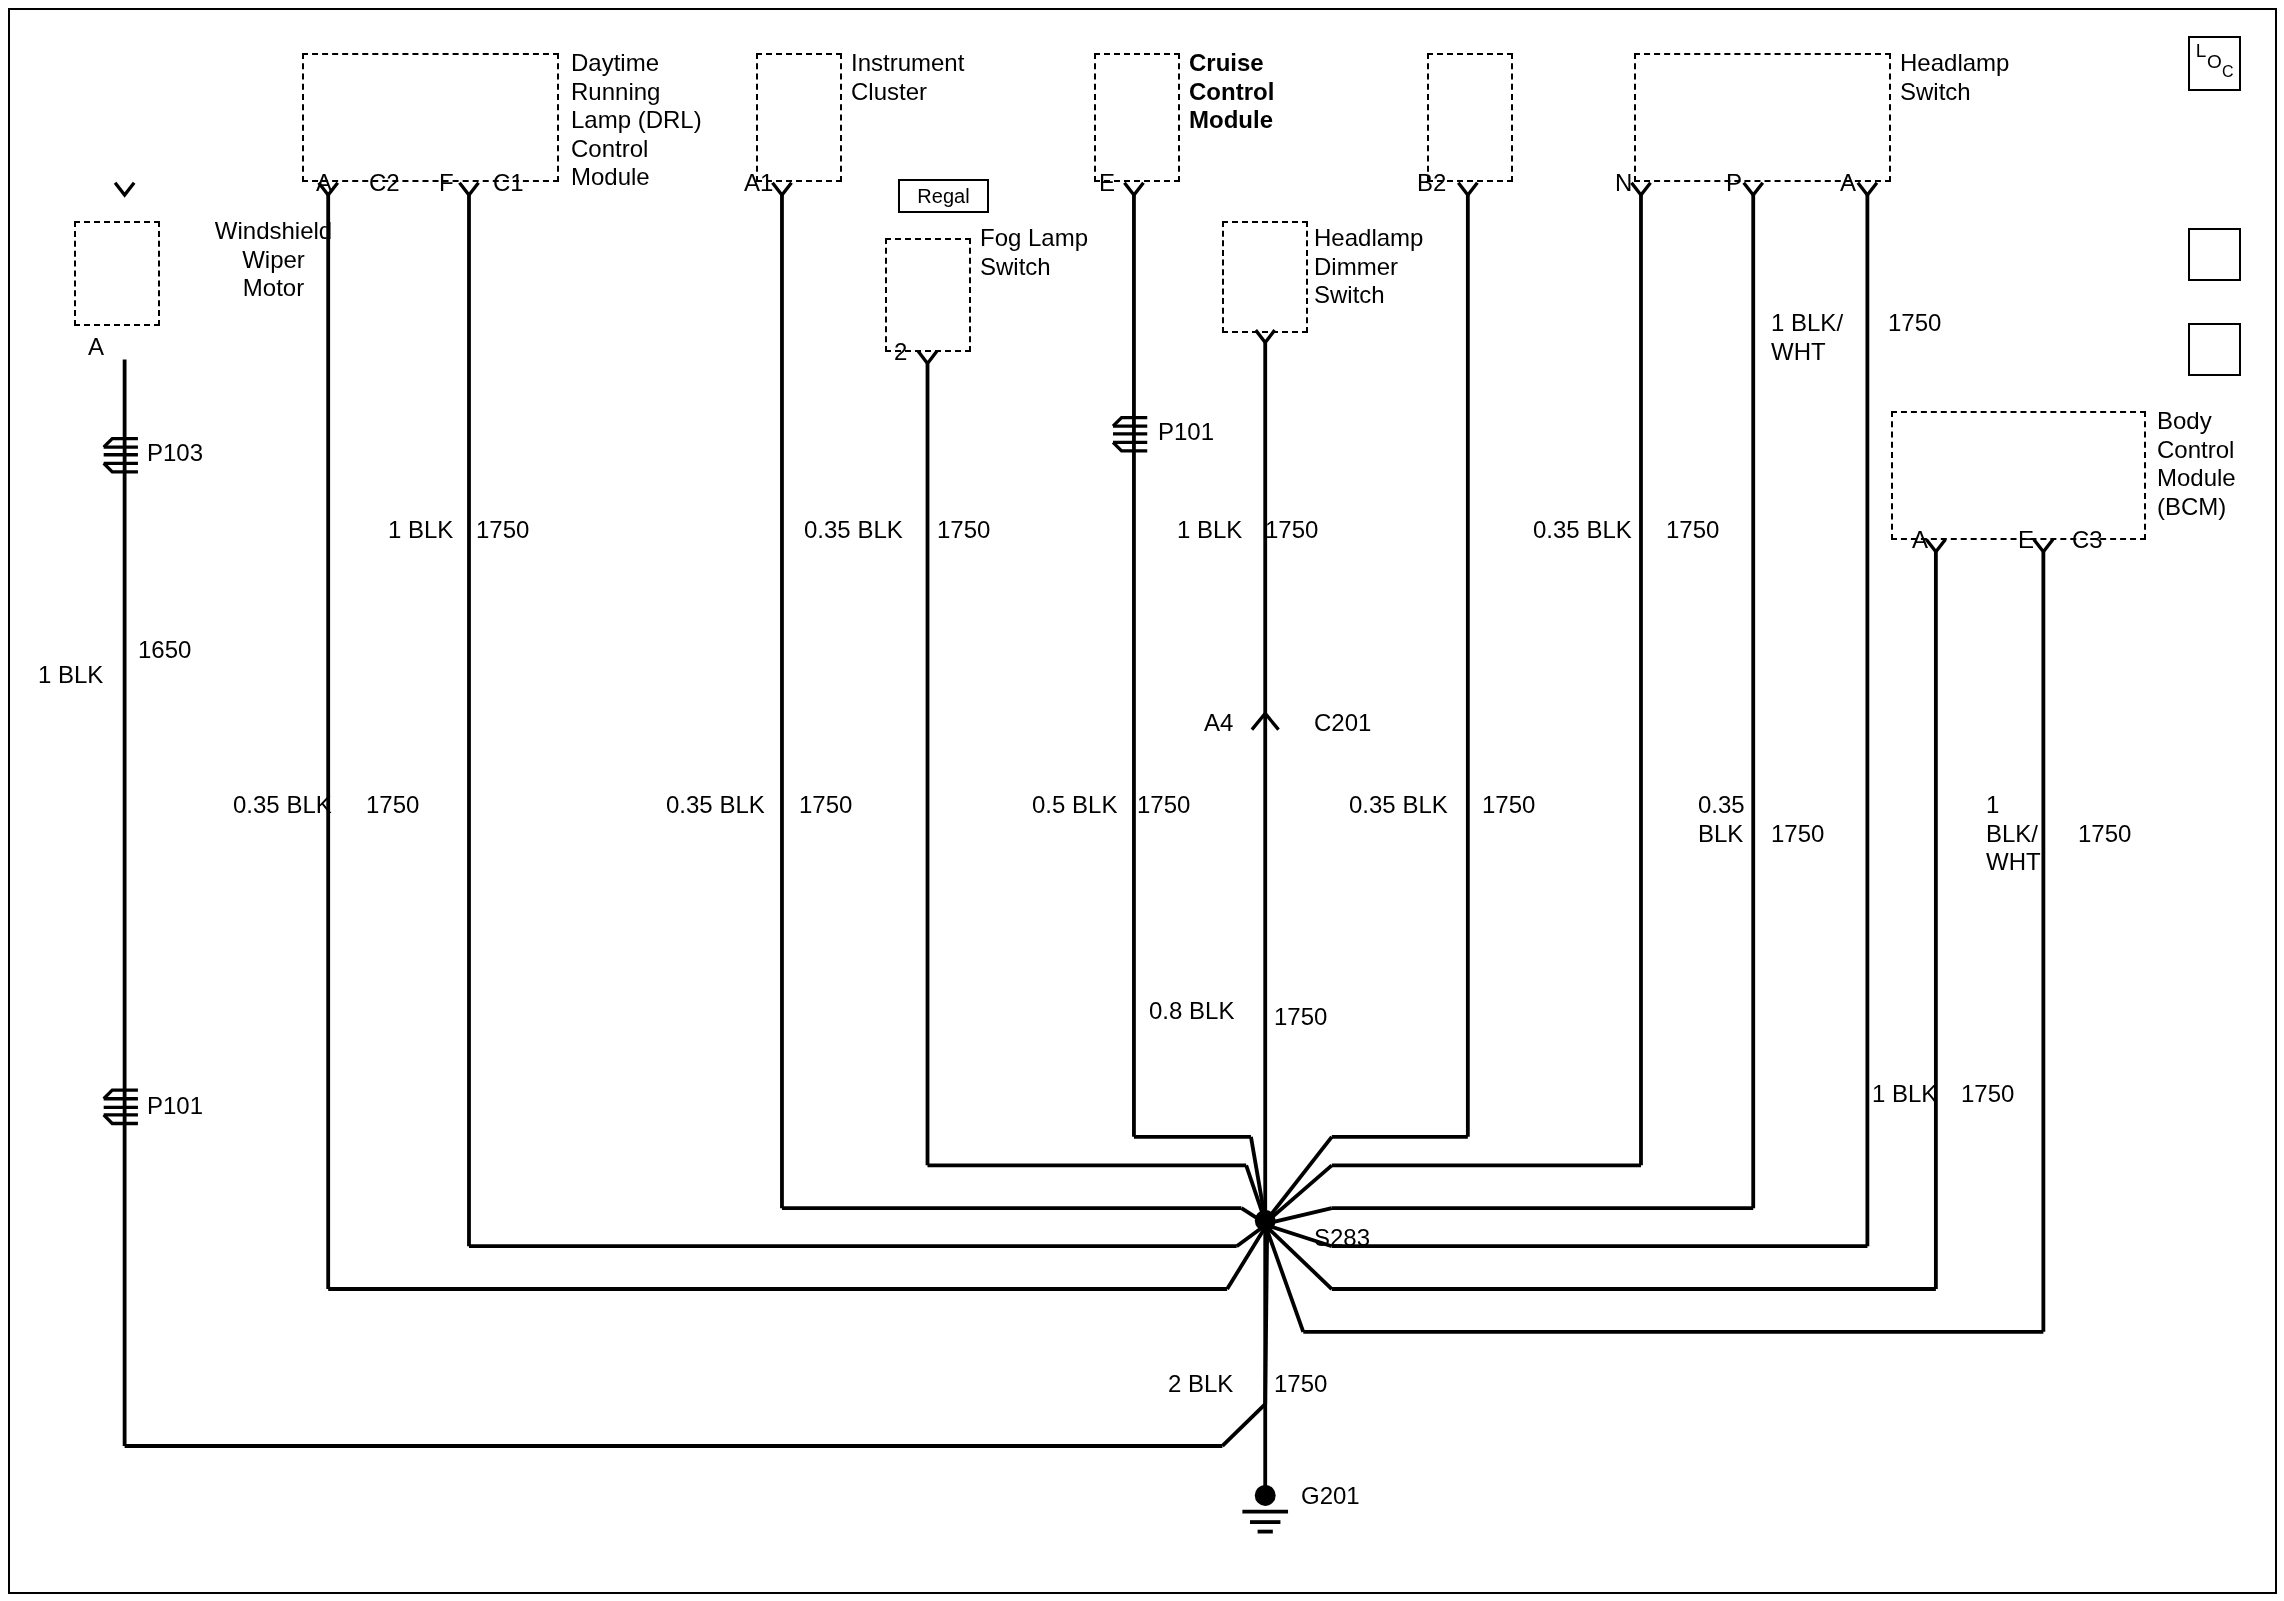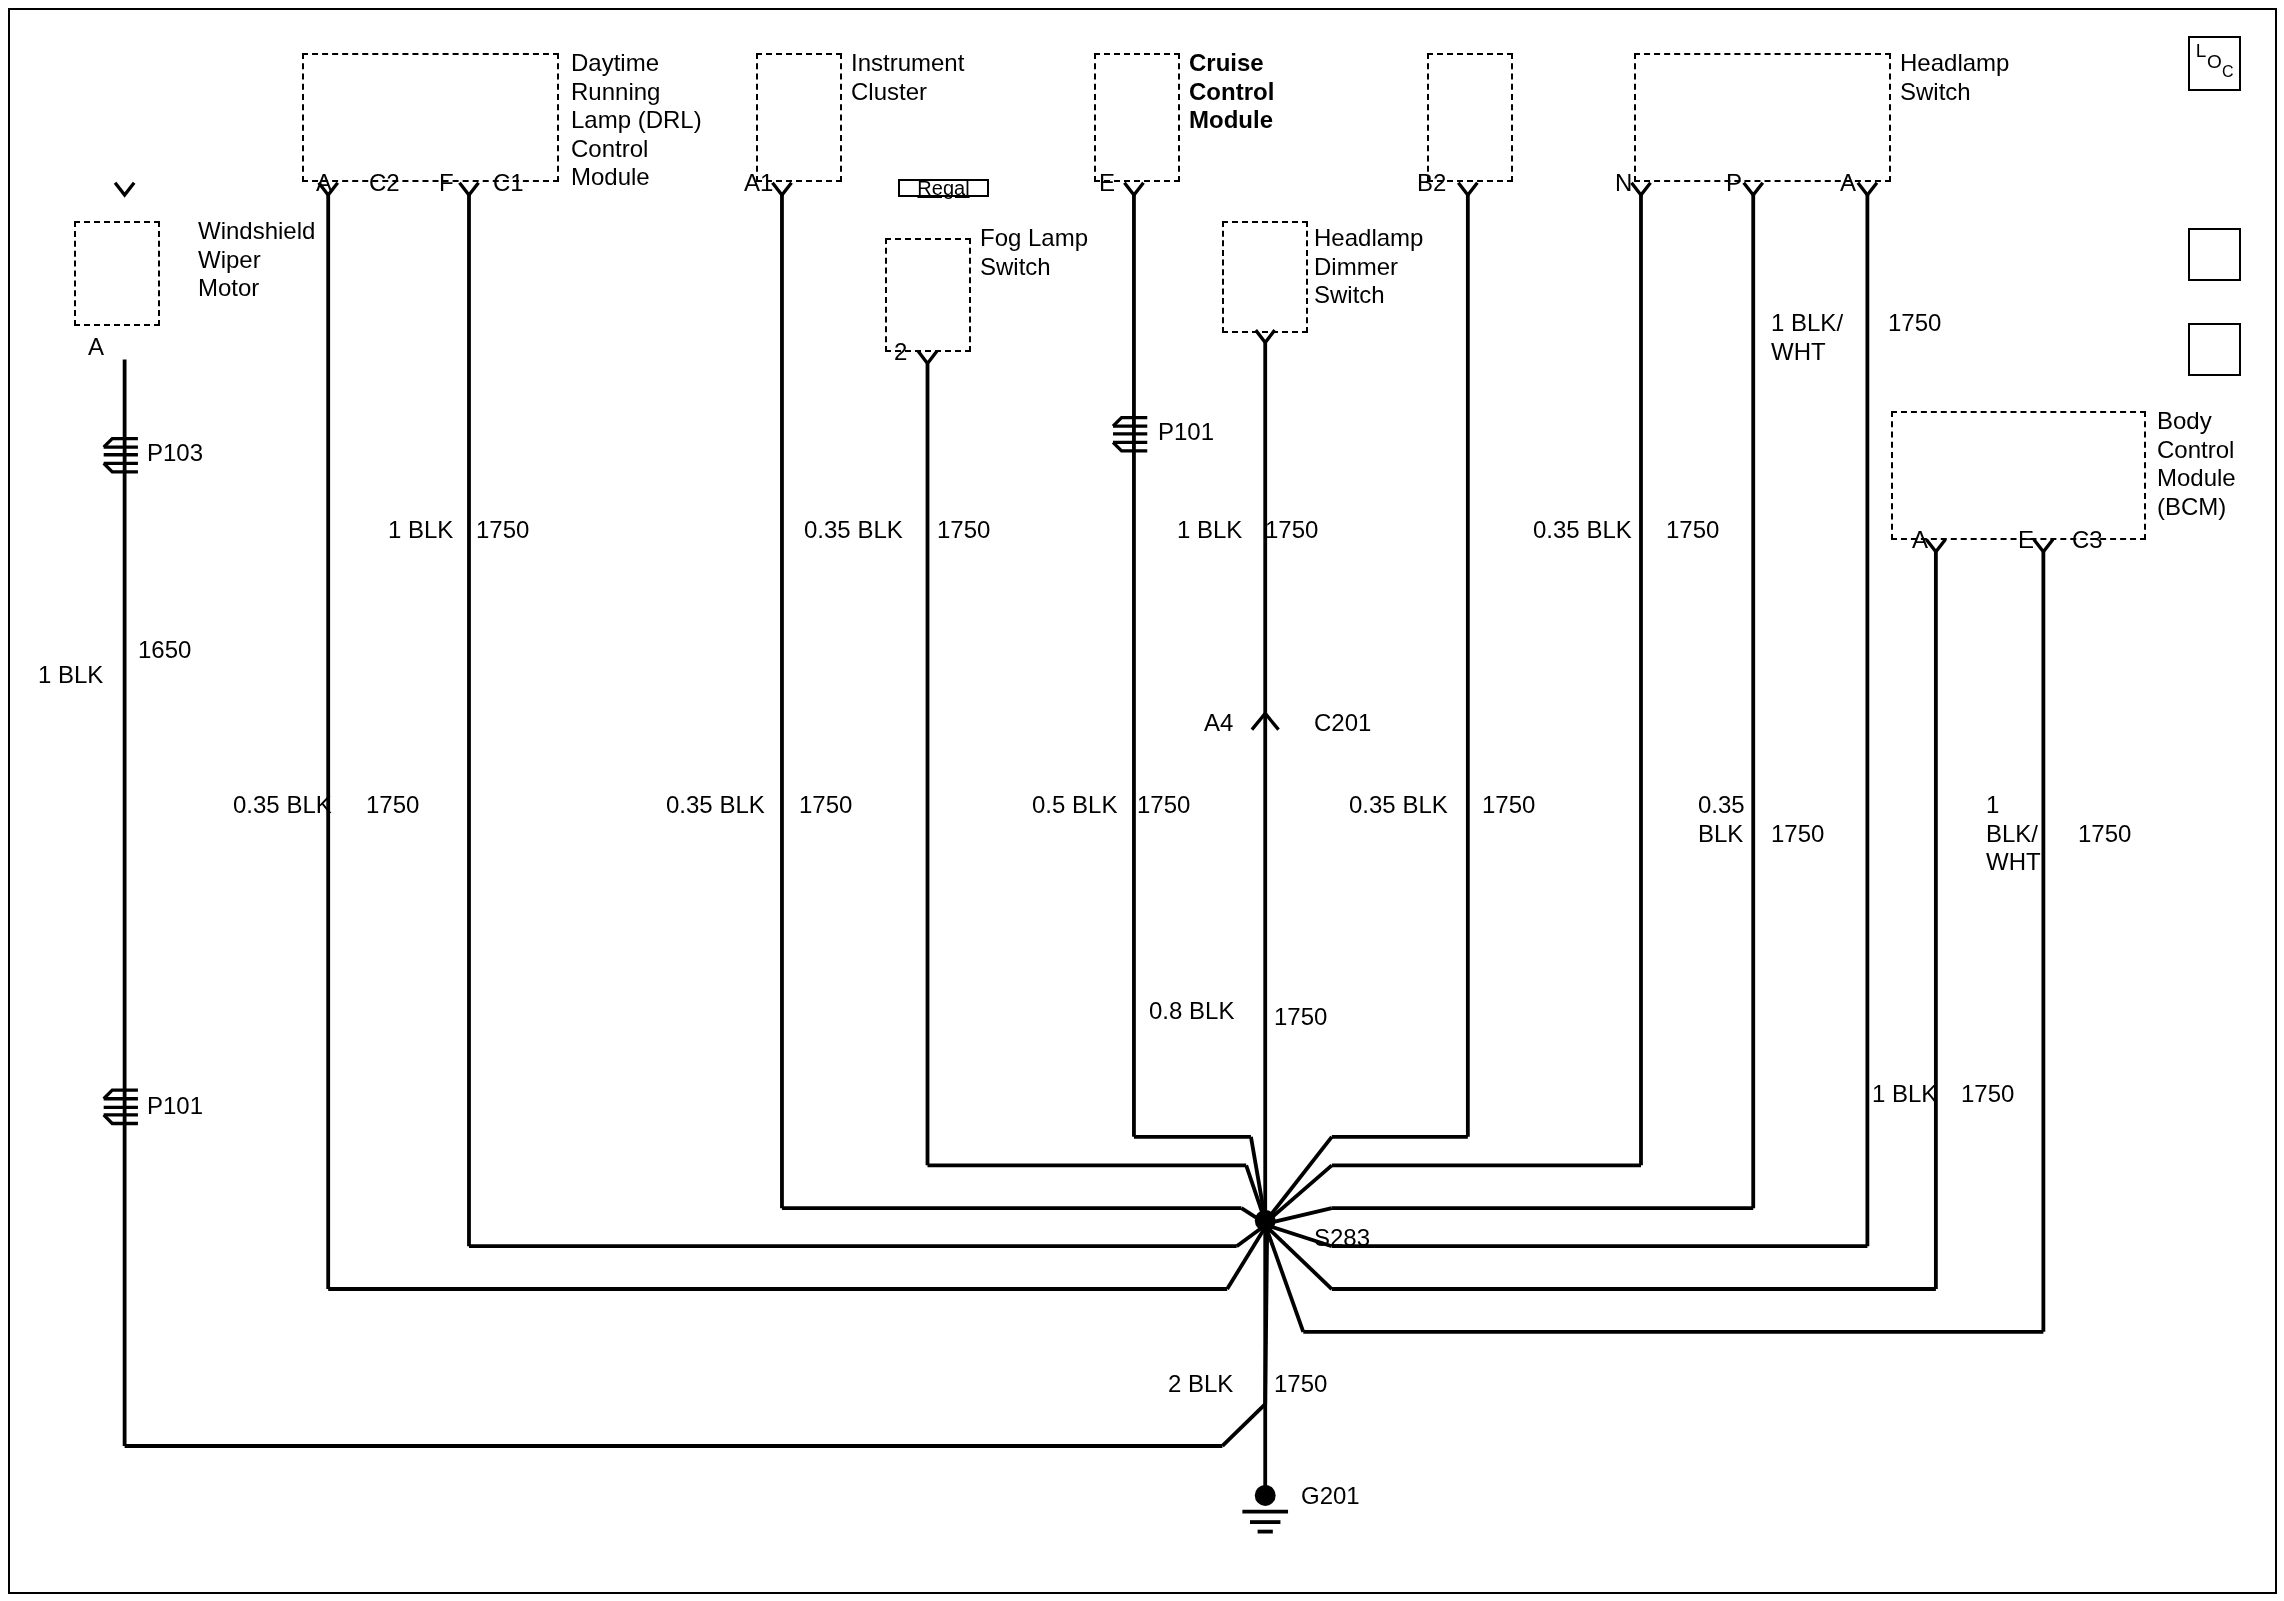--- a/index.html
+++ b/index.html
@@ -213,37 +213,37 @@
   <div class="box-dashed" style="left:302px; top:53px; width:257px; height:129px;"></div>
   <div class="box-dashed" style="left:756px; top:53px; width:86px; height:129px;"></div>
   <div class="box-dashed" style="left:1094px; top:53px; width:86px; height:129px;"></div>
   <div class="box-dashed" style="left:1427px; top:53px; width:86px; height:129px;"></div>
   <div class="box-dashed" style="left:1634px; top:53px; width:257px; height:129px;"></div>
   <div class="box-dashed" style="left:74px; top:221px; width:86px; height:105px;"></div>
   <div class="box-dashed" style="left:885px; top:238px; width:86px; height:114px;"></div>
   <div class="box-dashed" style="left:1222px; top:221px; width:86px; height:112px;"></div>
   <div class="box-dashed" style="left:1891px; top:411px; width:255px; height:129px;"></div>
 
-  <div class="regal-box" style="left:898px; top:179px; width:91px; height:18px;text-decoration:underline;">
+  <div class="regal-box" style="left:898px; top:179px; width:91px; height:34px;">
       <span>Regal</span>
     </div>
 
   <div class="lbl" style="left:571px; top:49px; width:171px;">Daytime
 Running
 Lamp (DRL)
 Control
 Module</div>
   <div class="lbl" style="left:851px; top:49px; width:181px;">Instrument
 Cluster</div>
   <div class="lbl" style="left:1189px; top:49px; width:143px;font-weight:bold;">Cruise
 Control
 Module</div>
   <div class="lbl" style="left:1900px; top:49px; width:171px;">Headlamp
 Switch</div>
-  <div class="lbl" style="left:198px; top:217px; width:181px;">Windshield
+  <div class="lbl" style="left:183px; top:217px; width:181px;text-align:center;">Windshield
 Wiper
 Motor</div>
   <div class="lbl" style="left:980px; top:224px; width:162px;">Fog Lamp
 Switch</div>
   <div class="lbl" style="left:1314px; top:224px; width:171px;">Headlamp
 Dimmer
 Switch</div>
   <div class="lbl" style="left:2157px; top:407px; width:124px;">Body
 Control
 Module

